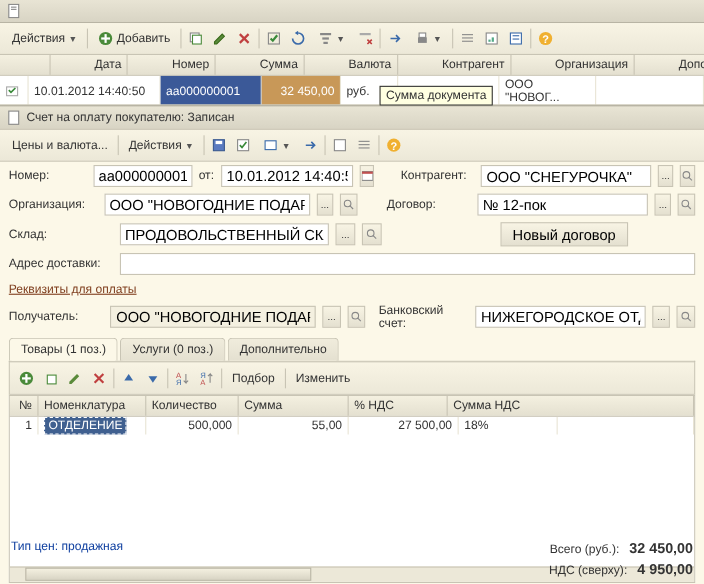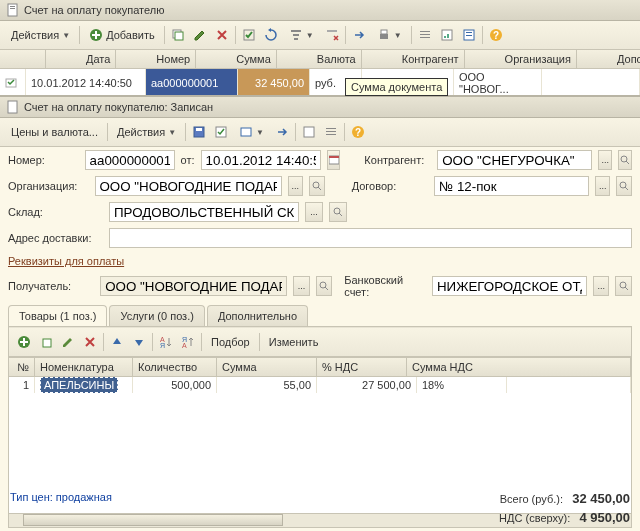--- a/index.html
+++ b/index.html
@@ -63,21 +63,20 @@
 <body>
 
 <div class="window-title">
   <span class="window-icon">
     <svg width="14" height="14">
         <rect x="2" y="1" width="9" height="12" fill="#fff" stroke="#888"></rect>
         <rect x="4" y="3" width="5" height="1" fill="#888"></rect>
         <rect x="4" y="5" width="5" height="1" fill="#888"></rect>
       </svg>
   </span>
-  <span>Счет на оплату покупателю</span>
 </div>
 
 <div class="toolbar">
   <div class="btn-text">
     <span>Действия</span>
     <span class="dropdown-arrow">▼</span>
   </div>
   <div class="sep"></div>
   <div class="btn-text">
     <span>
@@ -319,20 +318,21 @@
     <span class="form-label">Склад:</span>
     <input class="form-input" style="width: 190px;" value="ПРОДОВОЛЬСТВЕННЫЙ СКЛАД">
     <div class="lookup-btn">...</div>
     <div class="lookup-btn">
         <svg width="10" height="10">
           <circle cx="4" cy="4" r="3" fill="none" stroke="#888"></circle>
           <path d="M6 6 L9 9" stroke="#888"></path>
         </svg>
       </div>
     <span style="width:90px;margin-left:6px"></span>
+    <button class="btn-normal">Новый договор</button>
   </div>
 
   <div class="form-row">
     <span class="form-label">Адрес доставки:</span>
     <input class="form-input" style="flex: 1 1 0%;">
   </div>
 
   <div class="section-title">Реквизиты для оплаты</div>
 
   <div class="form-row">
@@ -428,21 +428,21 @@
       <div class="scol scol-num">№</div>
       <div class="scol scol-nom">Номенклатура</div>
       <div class="scol scol-qty" style="text-align:left">Количество</div>
       <div class="scol scol-sum" style="text-align:left">Сумма</div>
       <div class="scol scol-nds">% НДС</div>
       <div class="scol scol-sumnds" style="text-align:left">Сумма НДС</div>
     </div>
     <div class="grid-body-area">
       <div class="sub-grid-row">
         <div class="scol scol-num">1</div>
-        <div class="scol scol-nom"><span class="selected-cell" style="padding:1px 3px">АПЕЛЬСИНЫ</span></div>
+        <div class="scol scol-nom"><span class="selected-cell" style="padding:1px 3px">ОТДЕЛЕНИЕ</span></div>
         <div class="scol scol-qty">500,000</div>
         <div class="scol scol-price">55,00</div>
         <div class="scol scol-sum">27 500,00</div>
         <div class="scol scol-nds">18%</div>
         <div class="scol scol-sumnds"></div>
       </div>
       <div class="scrollbar-h">
           <div class="thumb"></div>
         </div>
     </div>

